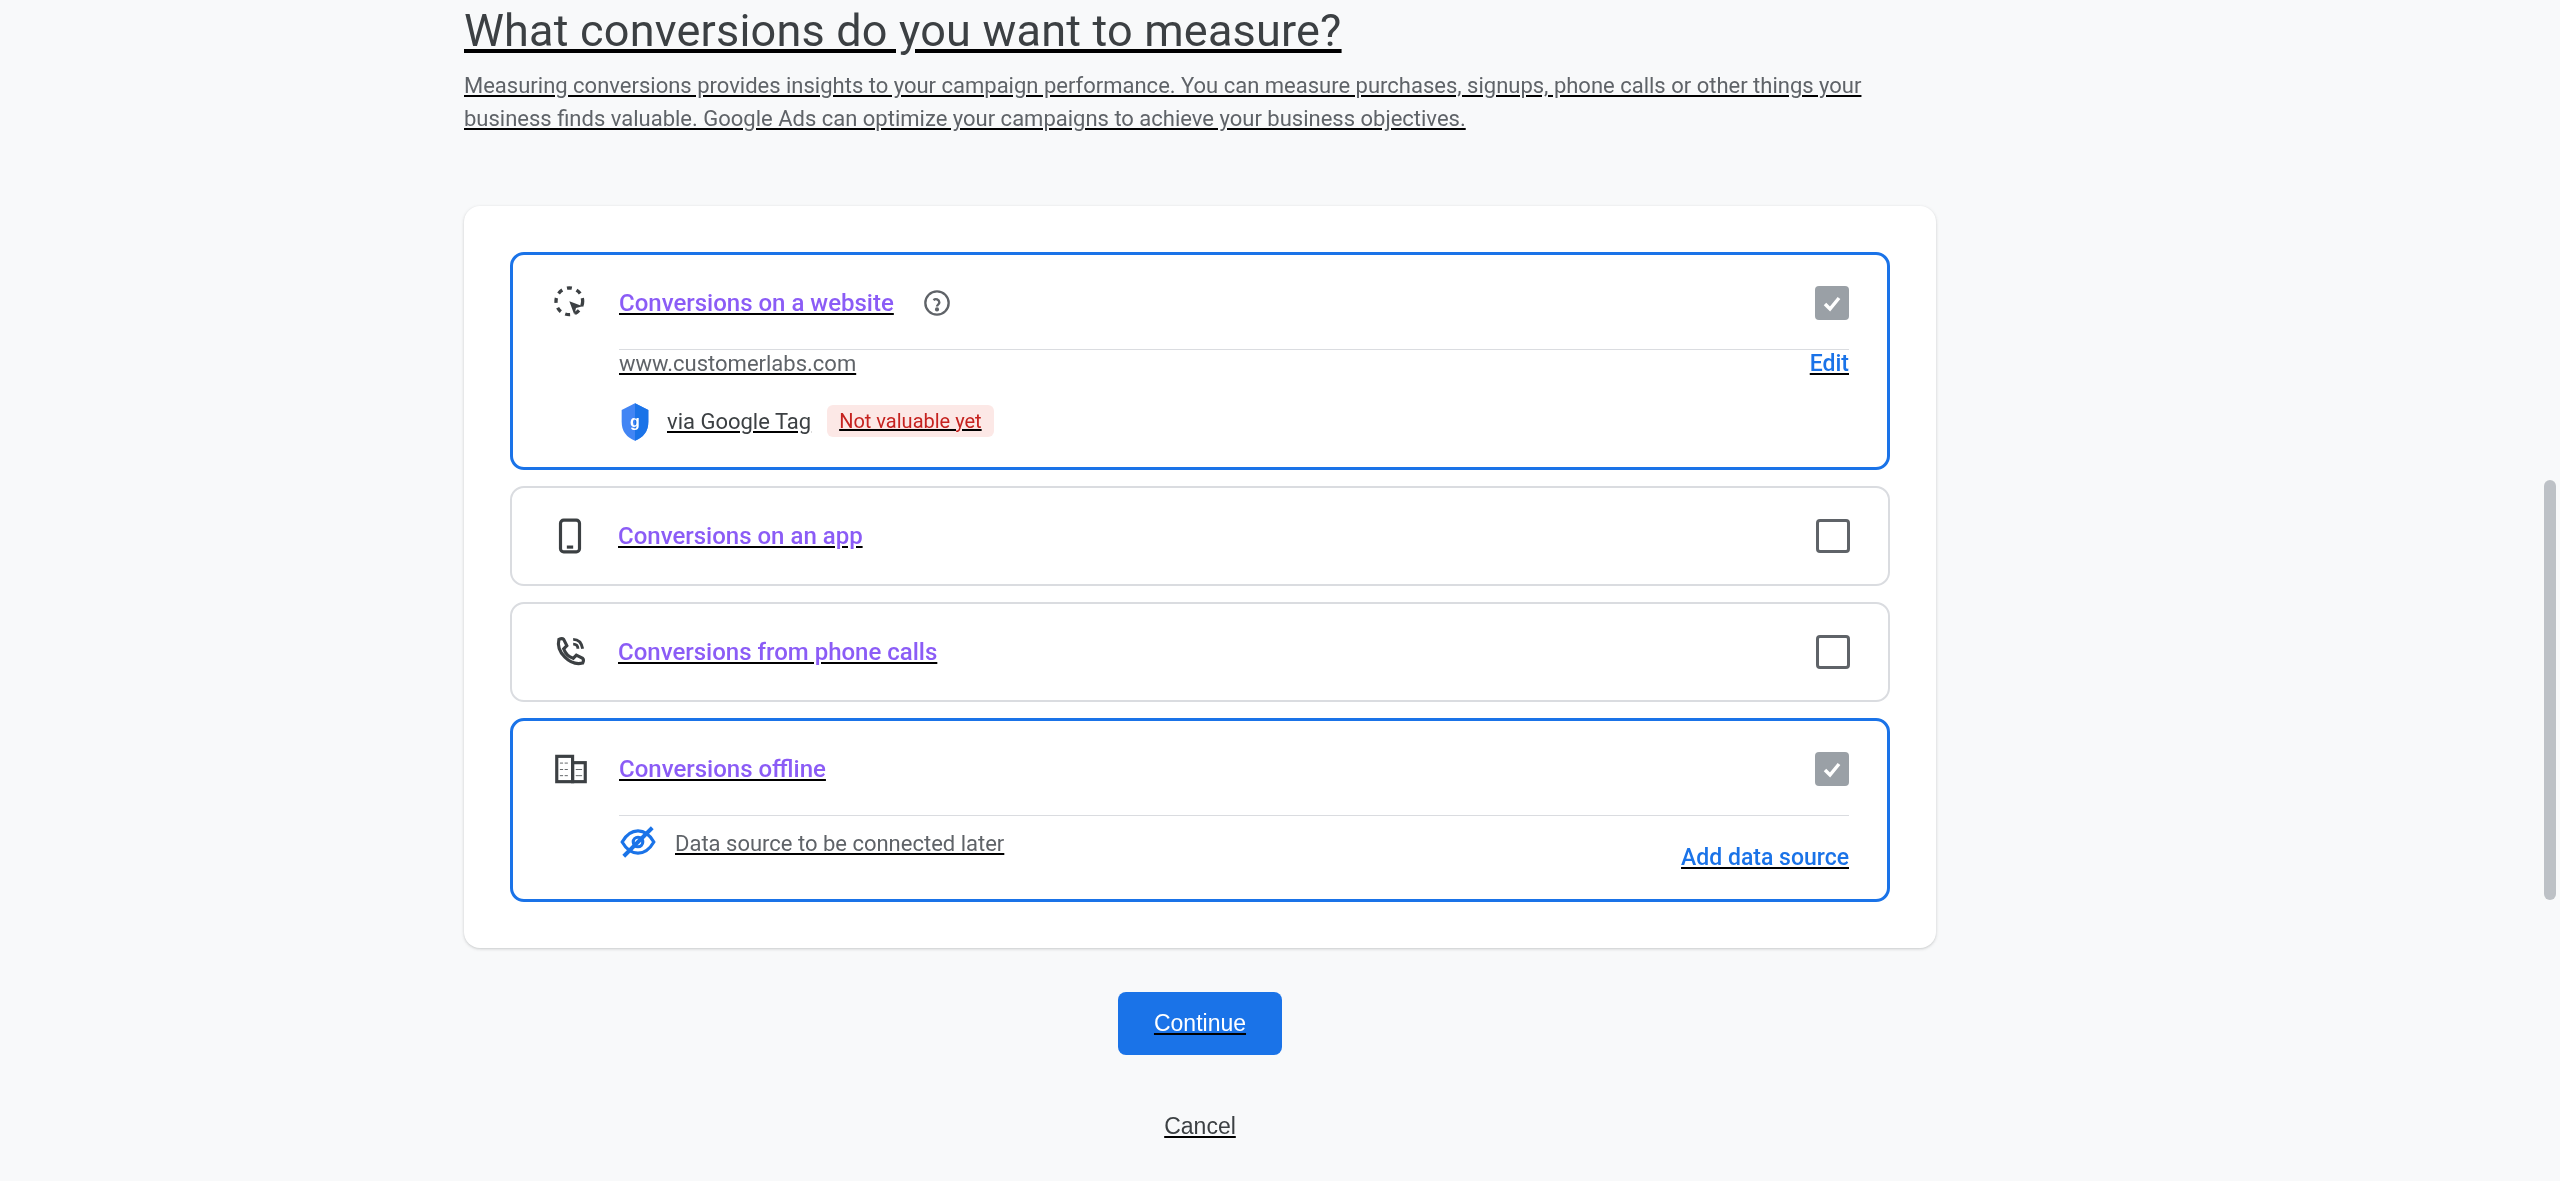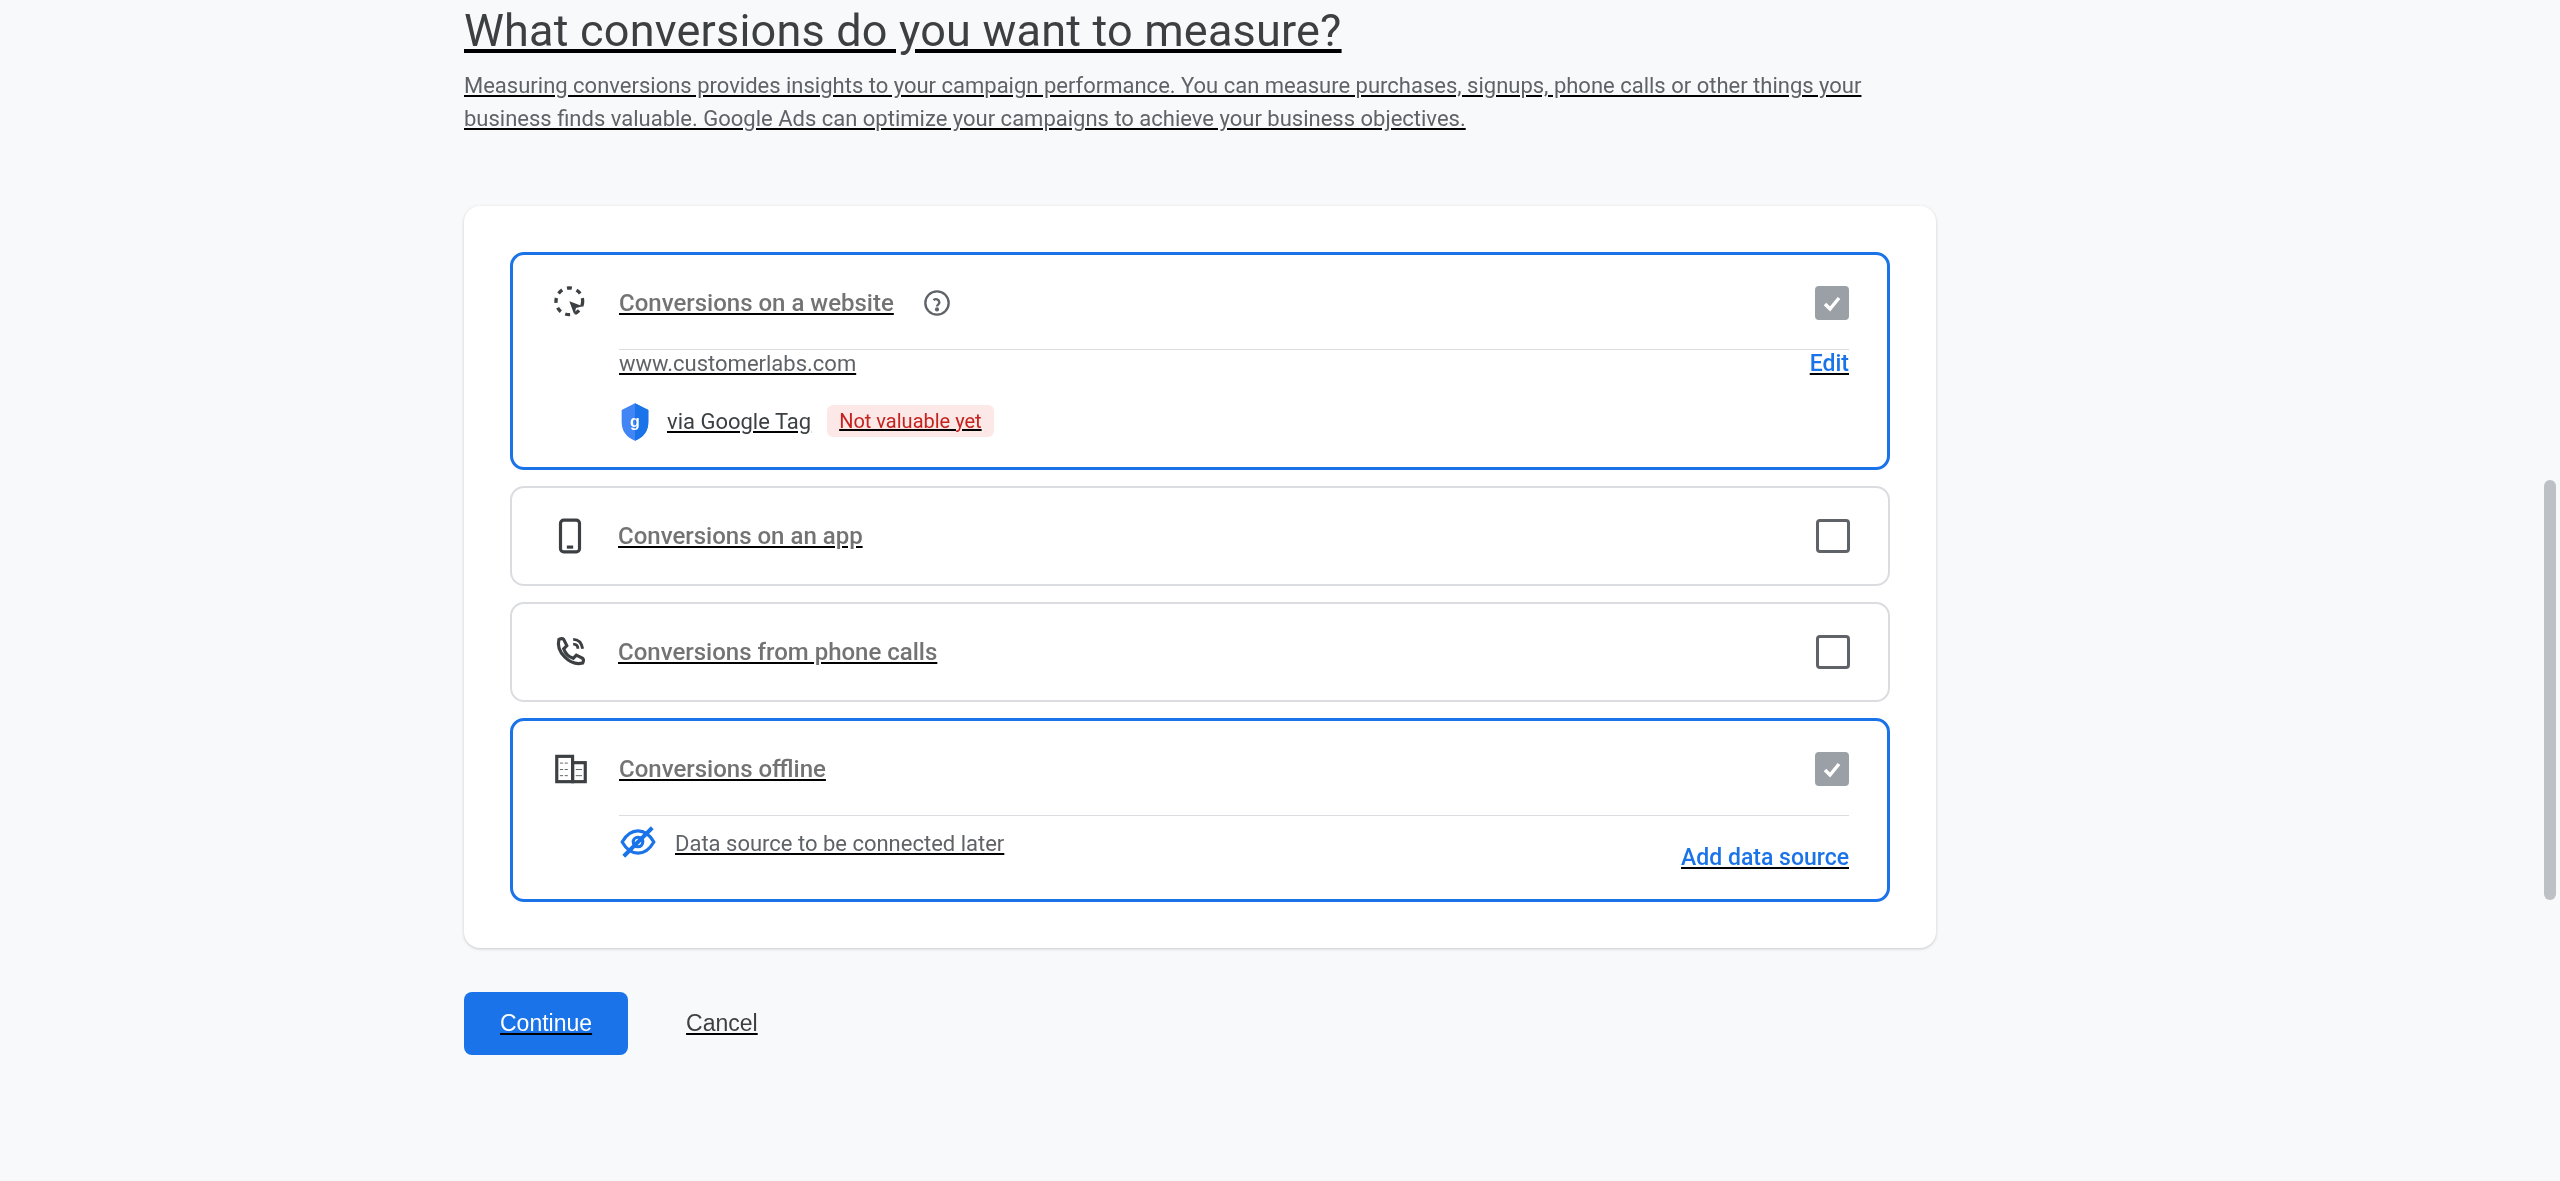--- a/index.html
+++ b/index.html
@@ -53,21 +53,21 @@
     gap: 28px;
   }
   .option-icon-wrap {
     width: 40px; height: 40px;
     display: flex; align-items: center; justify-content: center;
     color: #3c4043;
   }
   .option-label {
     font-size: 24px;
     font-weight: 500;
-    color: #737373;
+    color: #8b5cf6;
     flex: 0 0 auto;
   }
   .help-icon-wrap {
     width: 30px; height: 30px;
     color: #5f6368;
     display: flex; align-items: center; justify-content: center;
   }
   .spacer { flex: 1; }
   .checkbox-wrap {
     width: 34px; height: 34px;
@@ -143,20 +143,21 @@
   .offline-text {
     font-size: 22px;
     color: #5f6368;
     flex: 1;
   }
   .button-row {
     margin-top: 44px;
     display: flex;
     gap: 58px;
     align-items: center;
+    flex-direction: column;
   }
   .btn-continue {
     background: #1a73e8;
     color: #fff;
     font-size: 23px;
     font-weight: 500;
     border: none;
     padding: 18px 36px;
     border-radius: 8px;
     cursor: pointer;

